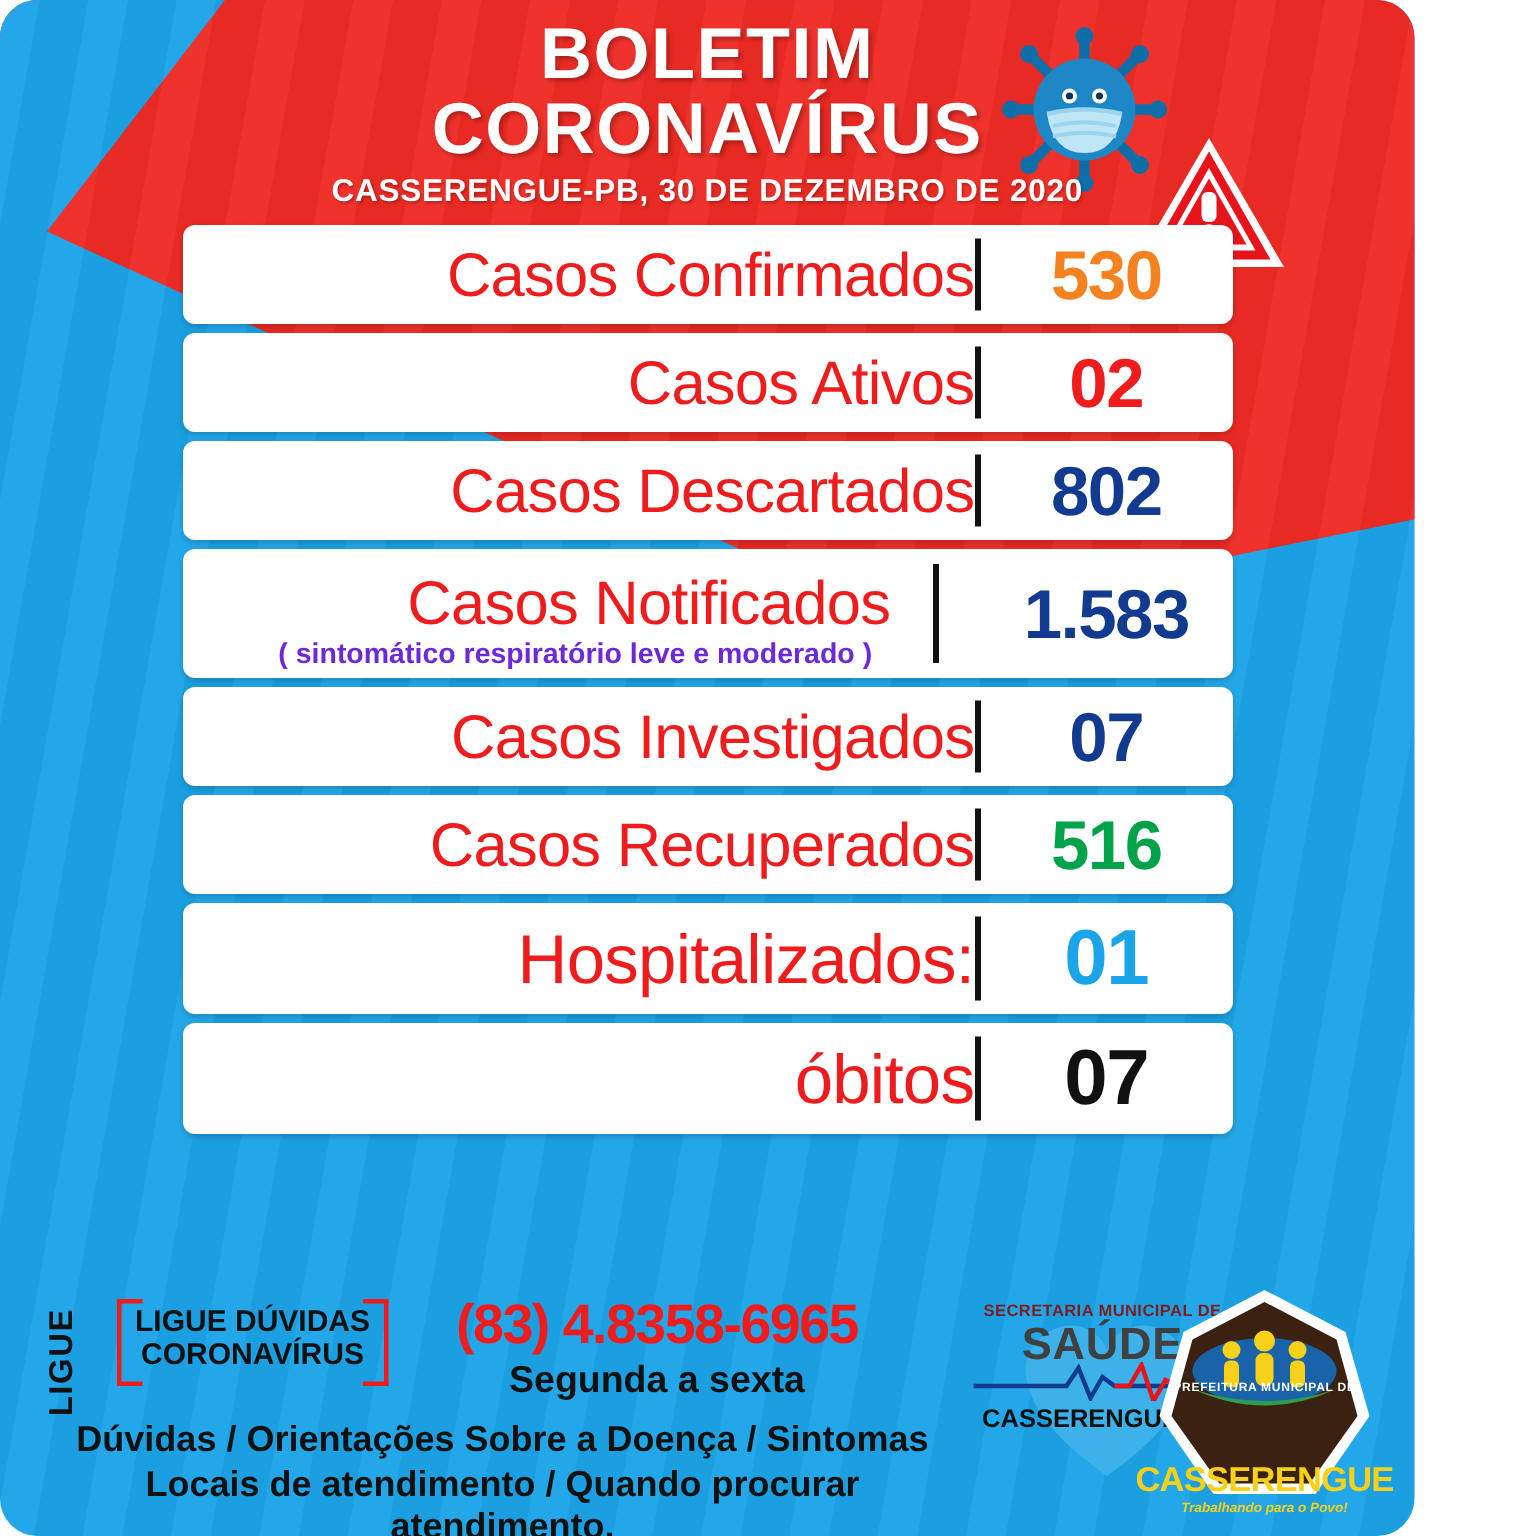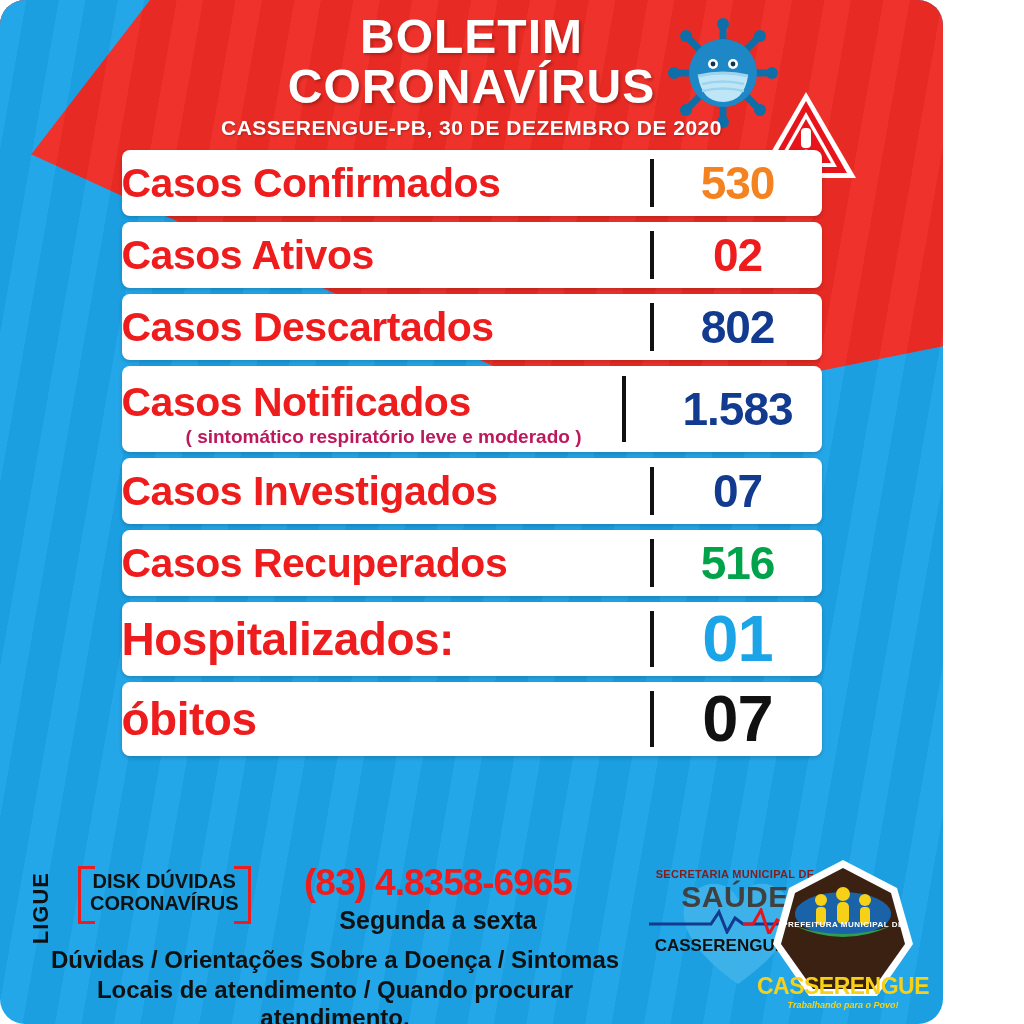--- a/index.html
+++ b/index.html
@@ -97,23 +97,23 @@
     background: #FFFFFF;
     border-radius: 8px;
     margin-bottom: 6px;
     height: 66px;
     display: flex;
     align-items: center;
     box-shadow: 0 2px 4px rgba(0,0,0,0.18);
   }
   .row .label {
     flex: 1;
-    text-align: left;
+    text-align: right;
     color: #EE1C1C;
-    font-weight: bold;
+    font-weight: normal;
     font-size: 41px;
     line-height: 42px;
     white-space: nowrap;
     letter-spacing: -0.5px;
   }
   .row .divider {
     width: 4px;
     height: 48px;
     background: #111;
     flex: 0 0 4px;
@@ -126,26 +126,26 @@
     line-height: 46px;
     letter-spacing: -1px;
   }
   .row.tall { height: 86px; gap: 28px; }
   .row.tall .label { font-size: 41px; }
   .row .sublabel {
     position: absolute;
     left: 0; right: 176px;
     bottom: 4px;
     text-align: center;
-    color: #be185d;
+    color: #6d28d9;
     font-weight: bold;
     font-size: 19px;
   }
   .row.big .label { font-size: 46px; }
-  .row.big .value { font-size: 65px; }
+  .row.big .value { font-size: 52px; }
 
   
   .footer {
     position: absolute;
     left: 0; right: 0; bottom: 0;
     height: 170px;
     z-index: 6;
   }
   .ligue {
     position: absolute;
@@ -340,21 +340,21 @@
       <div class="divider" style="height:56px"></div>
       <div class="value" style="color:#111111">07</div>
     </div>
 
   </div>
 
   <div class="footer">
     <div class="ligue">LIGUE</div>
 
     <div class="disk-box">
-      <div>DISK DÚVIDAS</div>
+      <div>LIGUE DÚVIDAS</div>
       <div>CORONAVÍRUS</div>
     </div>
 
     <div class="phone">(83) 4.8358-6965</div>
     <div class="phone-sub">Segunda a sexta</div>
     <div class="foot-line1">Dúvidas / Orientações Sobre a Doença / Sintomas</div>
     <div class="foot-line2">Locais de atendimento / Quando procurar atendimento.</div>
 
     <div class="saude">
       <svg class="heart" viewBox="0 0 140 140">

